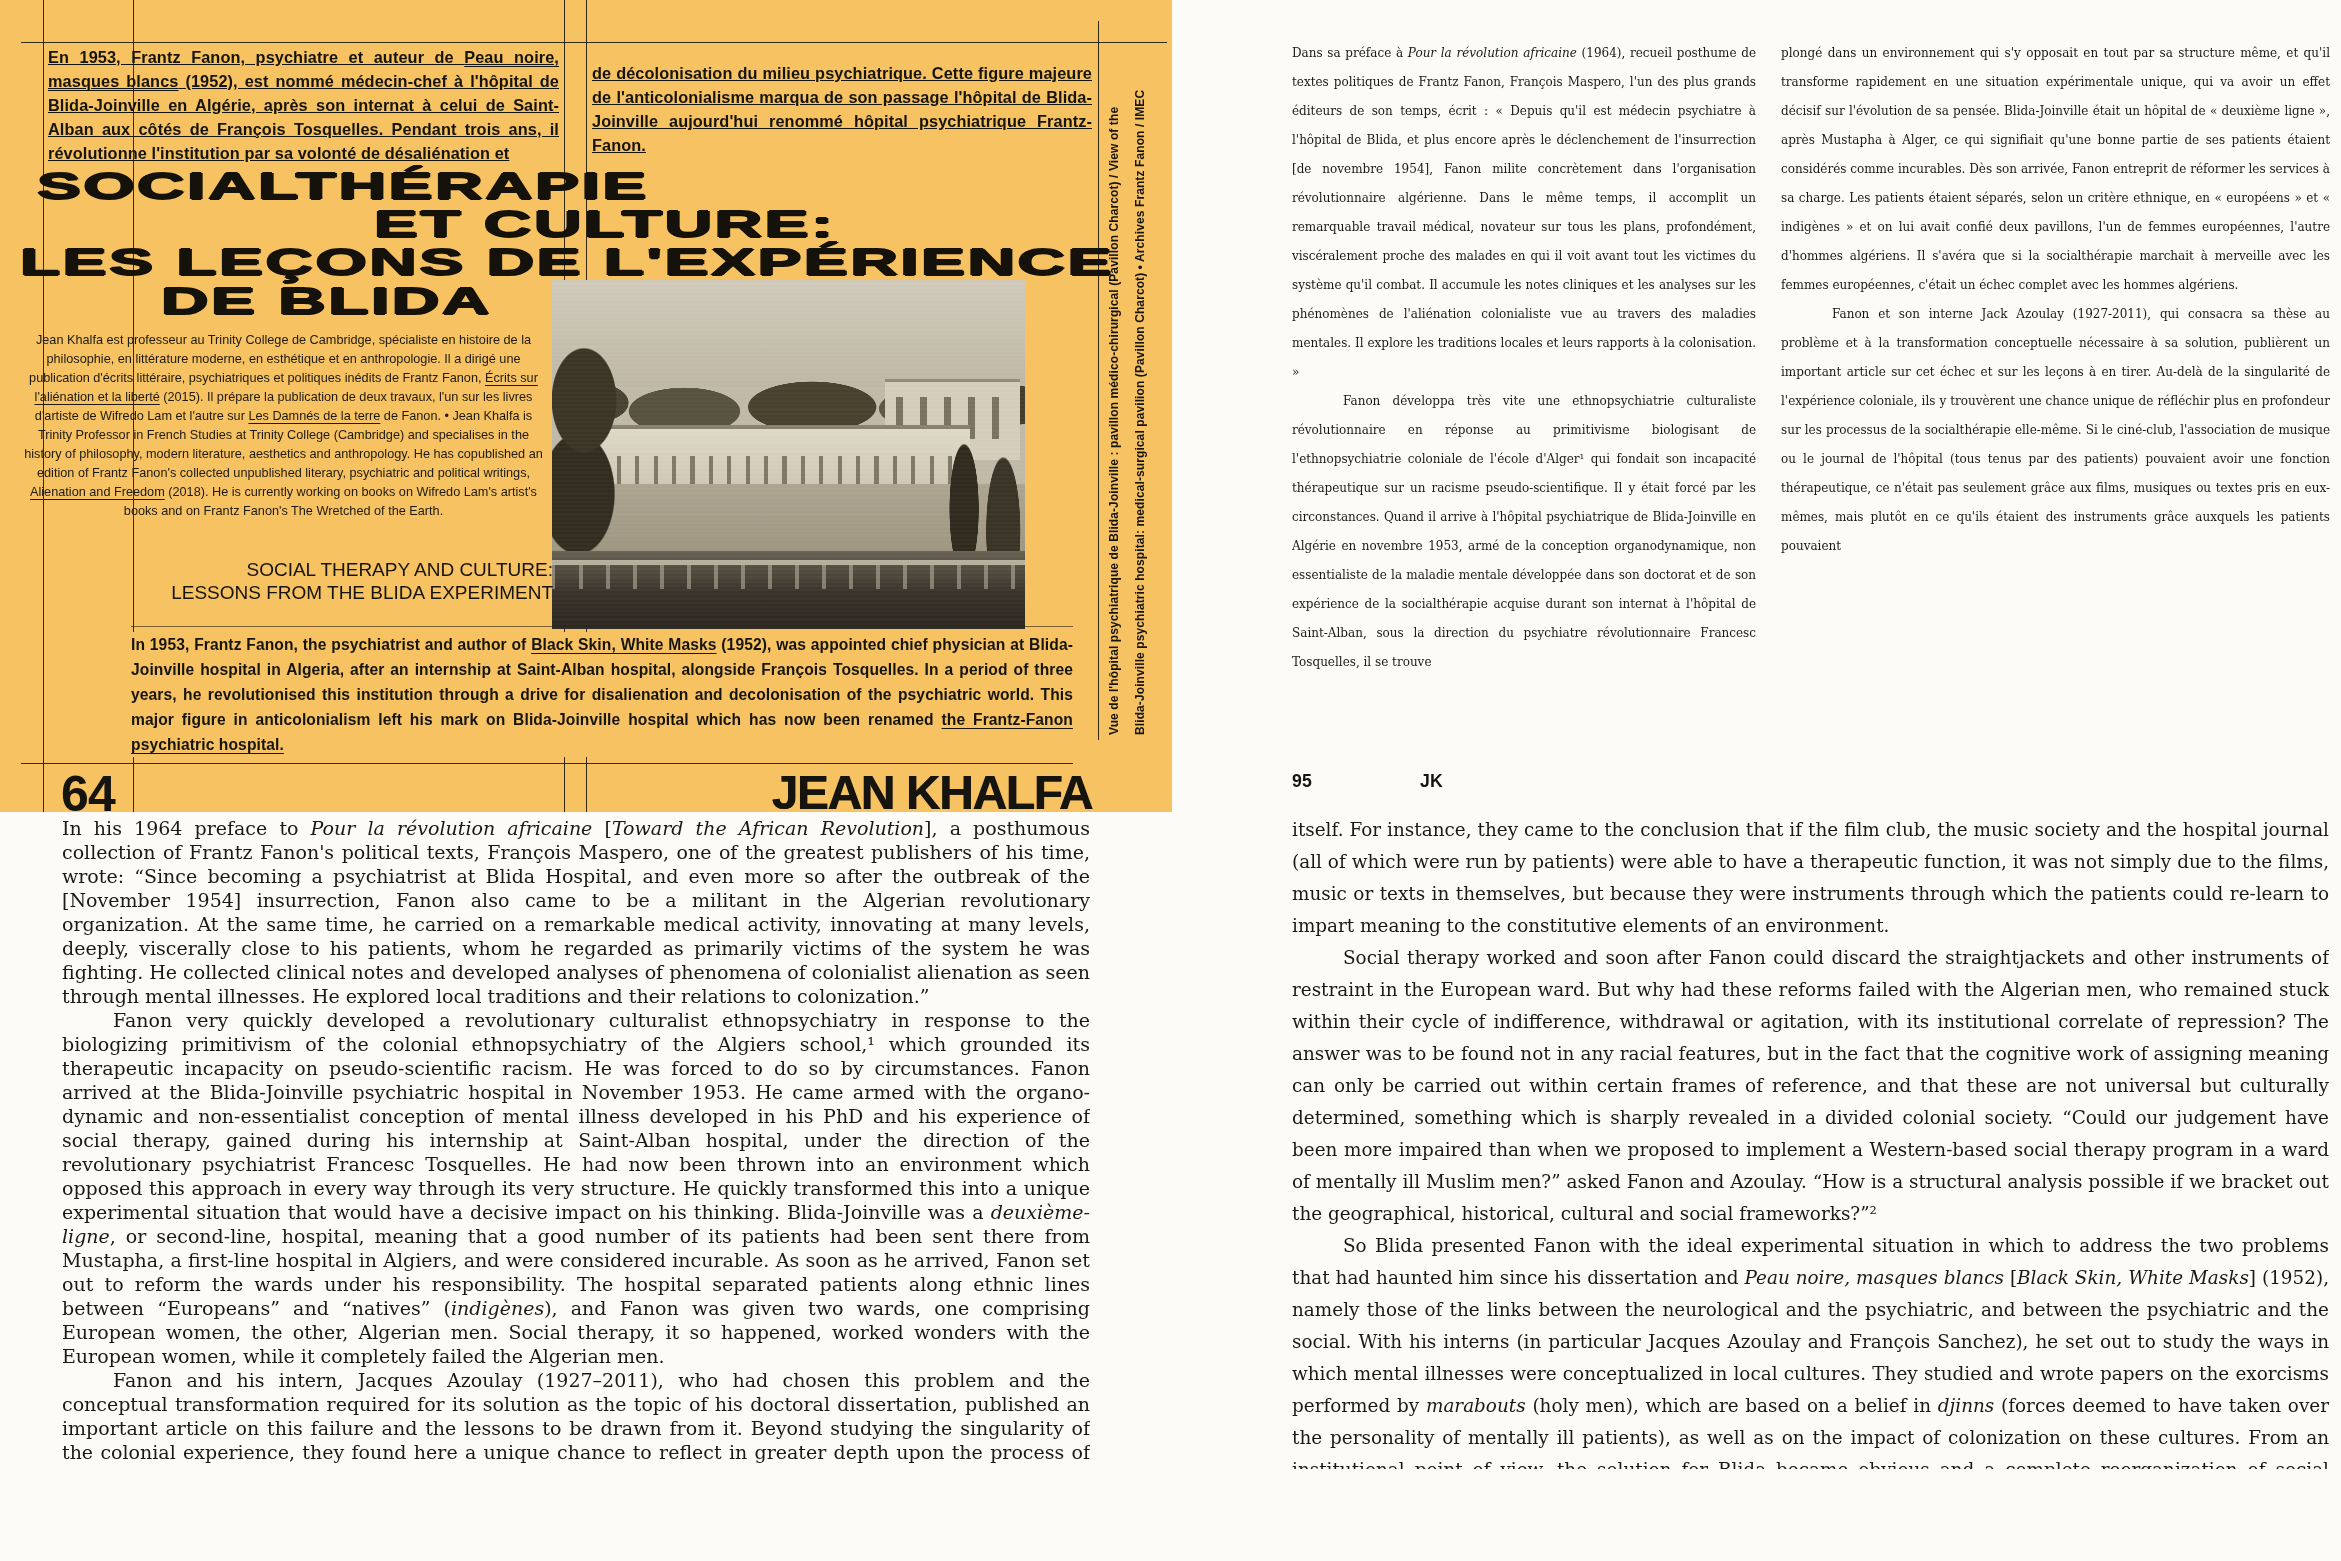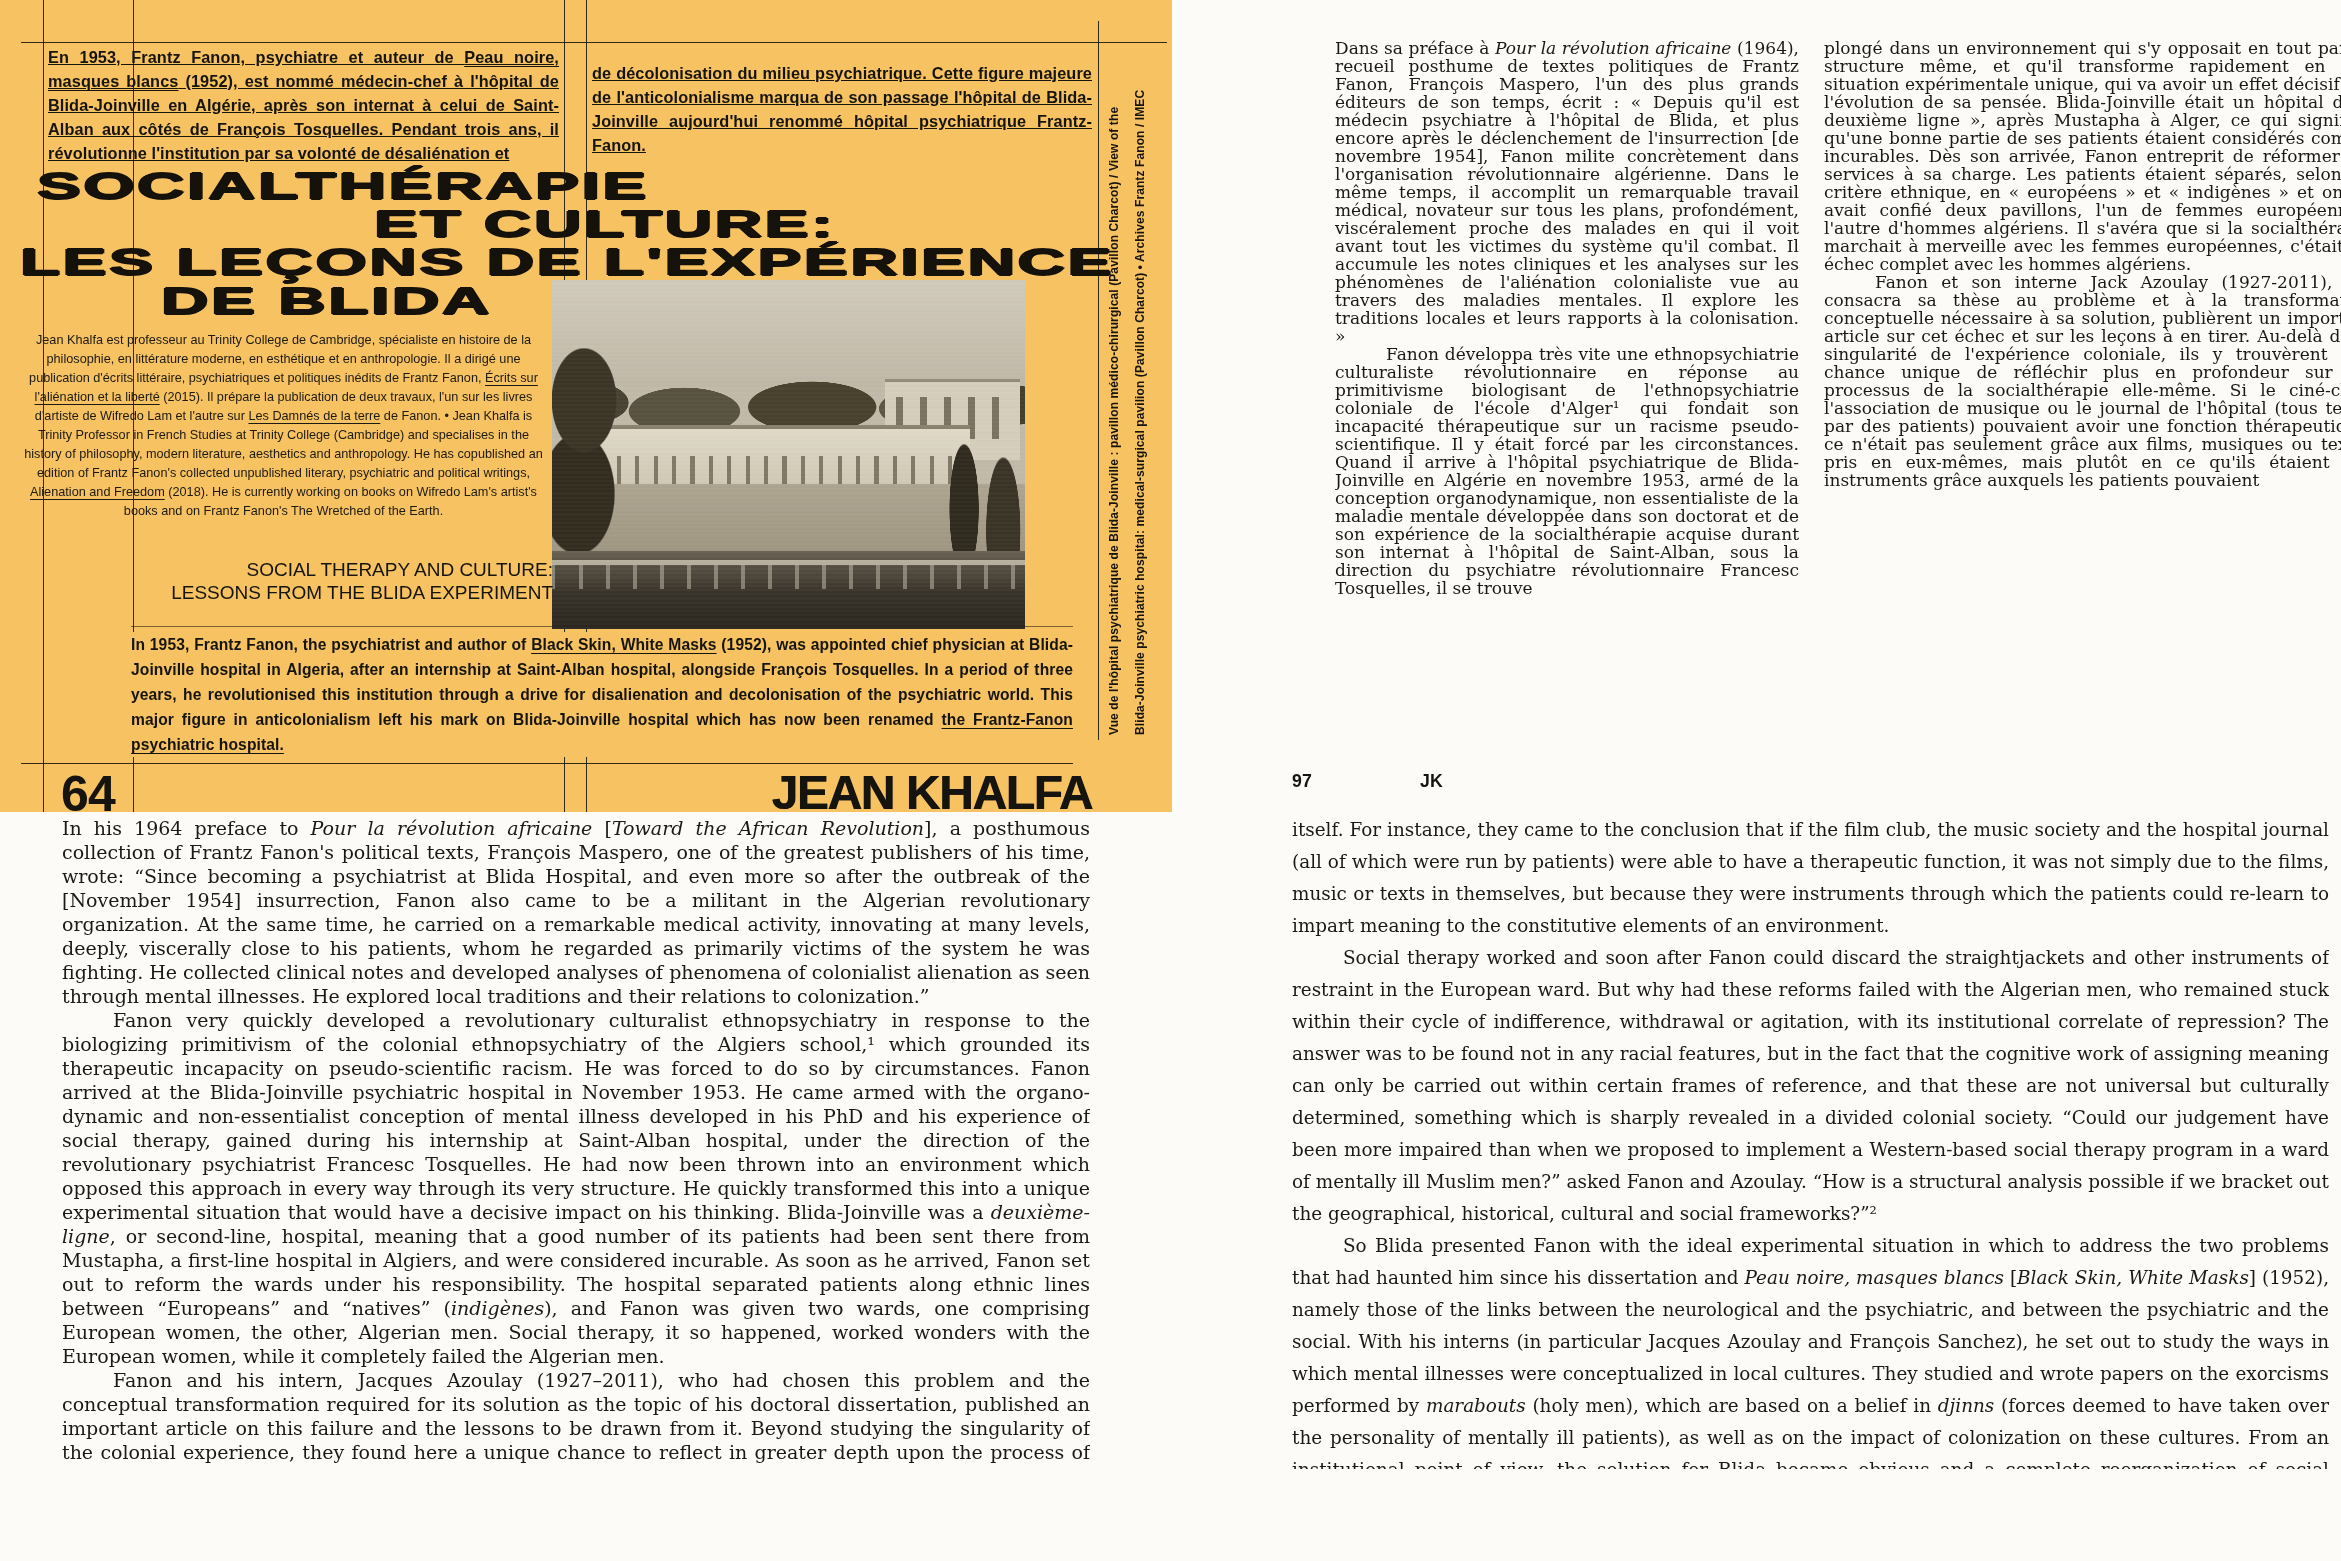--- a/index.html
+++ b/index.html
@@ -21,21 +21,21 @@
   .intro-en{font-weight:bold;font-size:15.6px;line-height:25px;text-align:justify;background:#f6c262;letter-spacing:0.1px;}
   .folio-l{font-weight:bold;font-size:50px;letter-spacing:-0.7px;}
   .author{font-weight:bold;font-size:48px;letter-spacing:-1.4px;text-align:right;white-space:nowrap;
           text-shadow:0.6px 0 currentColor;}
   
   .vcap{writing-mode:vertical-rl;transform:rotate(180deg);font-weight:bold;font-size:12px;line-height:23px;
         height:712px;white-space:nowrap;letter-spacing:0.1px;}
   
   .serif{font-family:"DejaVu Serif","Liberation Serif",serif;color:#1b1916;text-align:justify;}
   .body-l{font-size:19px;line-height:24px;}
-  .colfr{font-size:17px;line-height:18px;margin-left:43px;}
+  .colfr{font-size:12px;line-height:29px;}
   .body-r{font-size:18.4px;line-height:32px;}
   .para{margin:0;}
   .ind{text-indent:51px;}
   .s-i{font-style:italic;}
   .s-u{text-decoration:underline;text-decoration-thickness:1.4px;text-underline-offset:2.8px;}
   
   .runhead{font-weight:bold;font-size:17.7px;letter-spacing:0.1px;white-space:nowrap;}
   
   .photo{left:552px;top:280px;width:473px;height:349px;overflow:hidden;background:#c8c1b0;}
   .ph-sky{left:0;top:0;width:473px;height:106px;background:linear-gradient(#d9d3c4,#c6bfae);}
@@ -129,21 +129,21 @@
 
   <div class="abs serif colfr" style="left:1292px;top:39px;width:464px;height:693px;overflow:hidden;">
     <p class="para"><span>Dans sa préface à </span><span class="s-i">Pour la révolution africaine</span><span> (1964), recueil posthume de textes politiques de Frantz Fanon, François Maspero, l'un des plus grands éditeurs de son temps, écrit : « Depuis qu'il est médecin psychiatre à l'hôpital de Blida, et plus encore après le déclenchement de l'insurrection [de novembre 1954], Fanon milite concrètement dans l'organisation révolutionnaire algérienne. Dans le même temps, il accomplit un remarquable travail médical, novateur sur tous les plans, profondément, viscéralement proche des malades en qui il voit avant tout les victimes du système qu'il combat. Il accumule les notes cliniques et les analyses sur les phénomènes de l'aliénation colonialiste vue au travers des maladies mentales. Il explore les traditions locales et leurs rapports à la colonisation. »</span></p>
     <p class="para ind"><span>Fanon développa très vite une ethnopsychiatrie culturaliste révolutionnaire en réponse au primitivisme biologisant de l'ethnopsychiatrie coloniale de l'école d'Alger¹ qui fondait son incapacité thérapeutique sur un racisme pseudo-scientifique. Il y était forcé par les circonstances. Quand il arrive à l'hôpital psychiatrique de Blida-Joinville en Algérie en novembre 1953, armé de la conception organodynamique, non essentialiste de la maladie mentale développée dans son doctorat et de son expérience de la socialthérapie acquise durant son internat à l'hôpital de Saint-Alban, sous la direction du psychiatre révolutionnaire Francesc Tosquelles, il se trouve</span></p>
   </div>
   <div class="abs serif colfr" style="left:1781px;top:39px;width:549px;height:693px;overflow:hidden;">
     <p class="para"><span>plongé dans un environnement qui s'y opposait en tout par sa structure même, et qu'il transforme rapidement en une situation expérimentale unique, qui va avoir un effet décisif sur l'évolution de sa pensée. Blida-Joinville était un hôpital de « deuxième ligne », après Mustapha à Alger, ce qui signifiait qu'une bonne partie de ses patients étaient considérés comme incurables. Dès son arrivée, Fanon entreprit de réformer les services à sa charge. Les patients étaient séparés, selon un critère ethnique, en « européens » et « indigènes » et on lui avait confié deux pavillons, l'un de femmes européennes, l'autre d'hommes algériens. Il s'avéra que si la socialthérapie marchait à merveille avec les femmes européennes, c'était un échec complet avec les hommes algériens.</span></p>
     <p class="para ind"><span>Fanon et son interne Jack Azoulay (1927-2011), qui consacra sa thèse au problème et à la transformation conceptuelle nécessaire à sa solution, publièrent un important article sur cet échec et sur les leçons à en tirer. Au-delà de la singularité de l'expérience coloniale, ils y trouvèrent une chance unique de réfléchir plus en profondeur sur les processus de la socialthérapie elle-même. Si le ciné-club, l'association de musique ou le journal de l'hôpital (tous tenus par des patients) pouvaient avoir une fonction thérapeutique, ce n'était pas seulement grâce aux films, musiques ou textes pris en eux-mêmes, mais plutôt en ce qu'ils étaient des instruments grâce auxquels les patients pouvaient</span></p>
   </div>
 
-  <div class="abs runhead" style="left:1292px;top:771px;">97</div>
+  <div class="abs runhead" style="left:1292px;top:771px;">95</div>
   <div class="abs runhead" style="left:1420px;top:771px;">JK</div>
 
   <div class="abs serif body-r" style="left:1292px;top:814px;width:1037px;height:655px;overflow:hidden;">
     <p class="para"><span>itself. For instance, they came to the conclusion that if the film club, the music society and the hospital journal (all of which were run by patients) were able to have a therapeutic function, it was not simply due to the films, music or texts in themselves, but because they were instruments through which the patients could re-learn to impart meaning to the constitutive elements of an environment.</span></p>
     <p class="para ind"><span>Social therapy worked and soon after Fanon could discard the straightjackets and other instruments of restraint in the European ward. But why had these reforms failed with the Algerian men, who remained stuck within their cycle of indifference, withdrawal or agitation, with its institutional correlate of repression? The answer was to be found not in any racial features, but in the fact that the cognitive work of assigning meaning can only be carried out within certain frames of reference, and that these are not universal but culturally determined, something which is sharply revealed in a divided colonial society. “Could our judgement have been more impaired than when we proposed to implement a Western-based social therapy program in a ward of mentally ill Muslim men?” asked Fanon and Azoulay. “How is a structural analysis possible if we bracket out the geographical, historical, cultural and social frameworks?”²</span></p>
     <p class="para ind"><span>So Blida presented Fanon with the ideal experimental situation in which to address the two problems that had haunted him since his dissertation and </span><span class="s-i">Peau noire, masques blancs</span><span> [</span><span class="s-i">Black Skin, White Masks</span><span>] (1952), namely those of the links between the neurological and the psychiatric, and between the psychiatric and the social. With his interns (in particular Jacques Azoulay and François Sanchez), he set out to study the ways in which mental illnesses were conceptualized in local cultures. They studied and wrote papers on the exorcisms performed by </span><span class="s-i">marabouts</span><span> (holy men), which are based on a belief in </span><span class="s-i">djinns</span><span> (forces deemed to have taken over the personality of mentally ill patients), as well as on the impact of colonization on these cultures. From an institutional point of view, the solution for Blida became obvious and a complete reorganization of social therapeutic activities followed—the opening of a Moorish café, the celebration of traditional festivals, regular evenings with storytellers and local music groups—all of which soon involved more and more patients. A keen footballer, Fanon also had patients build a football pitch of which he was very proud and on which matches that he organized were played; indeed, it is still in use today. In the article written with Azoulay, these solutions are described only briefly, whereas the</span></p>
   </div>
 
 </div>
 

